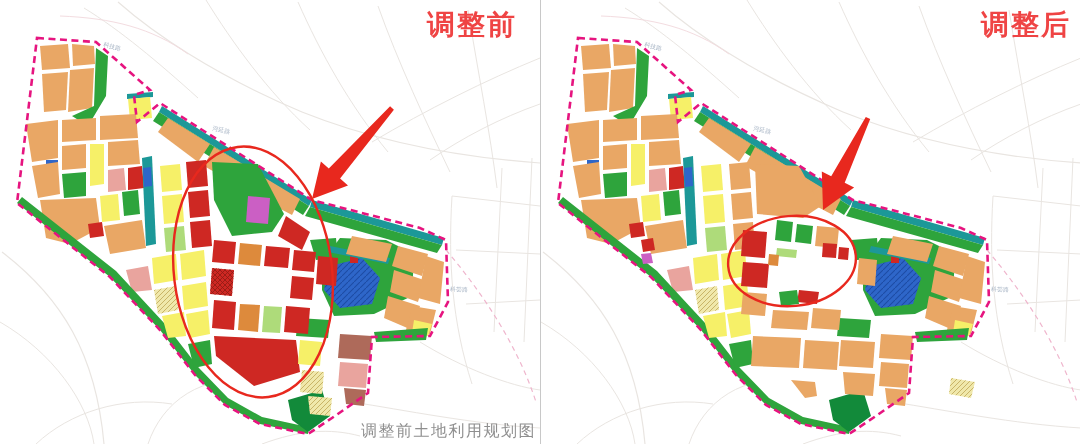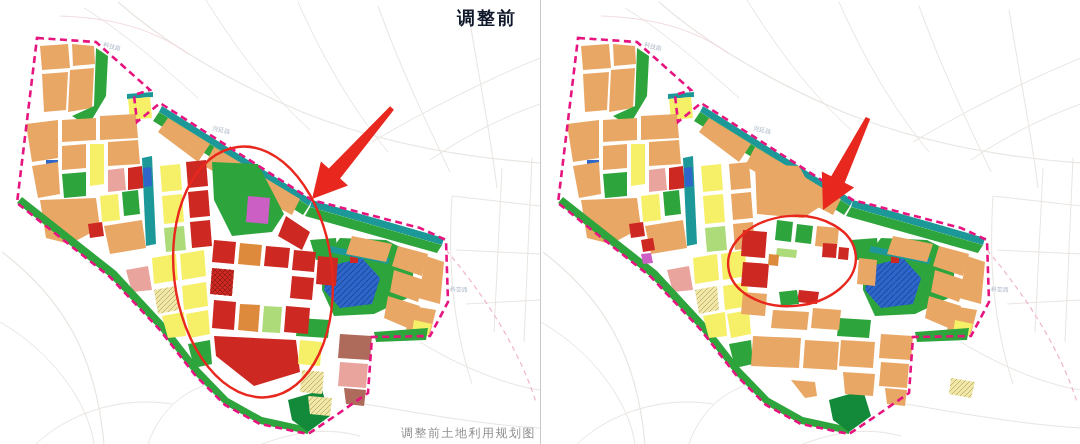--- a/index.html
+++ b/index.html
@@ -1,25 +1,25 @@
 <!DOCTYPE html>
 <html><head>
 <meta charset="utf-8">
 <style>
   html,body{margin:0;padding:0;background:#ffffff;}
   .page{width:1080px;height:444px;display:flex;background:#fff;position:relative;
         font-family:"Liberation Sans","DejaVu Sans",sans-serif;overflow:hidden;}
   .panel{width:540px;height:444px;position:relative;box-sizing:border-box;overflow:hidden;}
   .panel.right{border-left:1px solid #c8c8c8;}
   .panel svg{position:absolute;left:0;top:0;}
-  .map-title{position:absolute;top:6px;font-weight:bold;font-size:18px;
-             letter-spacing:2px;color:#0f172a;z-index:5;}
+  .map-title{position:absolute;top:6px;font-weight:bold;font-size:28px;
+             letter-spacing:2px;color:#ef4444;z-index:5;}
   .panel.left  .map-title{right:23px;}
   .panel.right .map-title{right:9px;}
-  .map-caption{position:absolute;bottom:2px;right:4px;font-size:12px;
+  .map-caption{position:absolute;bottom:2px;right:4px;font-size:16px;
                color:#8f8f8f;letter-spacing:1.5px;z-index:5;}
 </style>
 </head>
 <body>
 
 <div class="page">
   <div class="panel left">
     <svg id="svg-before" width="540" height="444" viewBox="0 0 540 444">
         <defs>
           <pattern id="before-w" width="6" height="6" patternUnits="userSpaceOnUse">
@@ -301,14 +301,15 @@
         <g fill="#a9b6c6" font-size="6px" font-family="&quot;Liberation Sans&quot;,sans-serif">
           <text x="103" y="46" transform="rotate(16 103 46)">科技路</text>
           <text x="212" y="130" transform="rotate(13 212 130)">河延路</text>
           <text x="450" y="291" transform="rotate(2 450 291)">科荟路</text>
         </g>
         <g>
           <ellipse cx="251" cy="261" rx="64" ry="45" fill="none" stroke="#e8281e" stroke-width="2.4" transform="rotate(-5 251 261)"></ellipse>
           <polygon points="324.8,116.9 290.2,176.2 280.8,171.5 282.0,210.0 313.1,187.4 303.7,182.8 329.2,119.1" fill="#e8281e"></polygon>
         </g>
       </svg>
+    <div class="map-title">调整后</div>
   </div>
 </div>
 
 </body></html>

